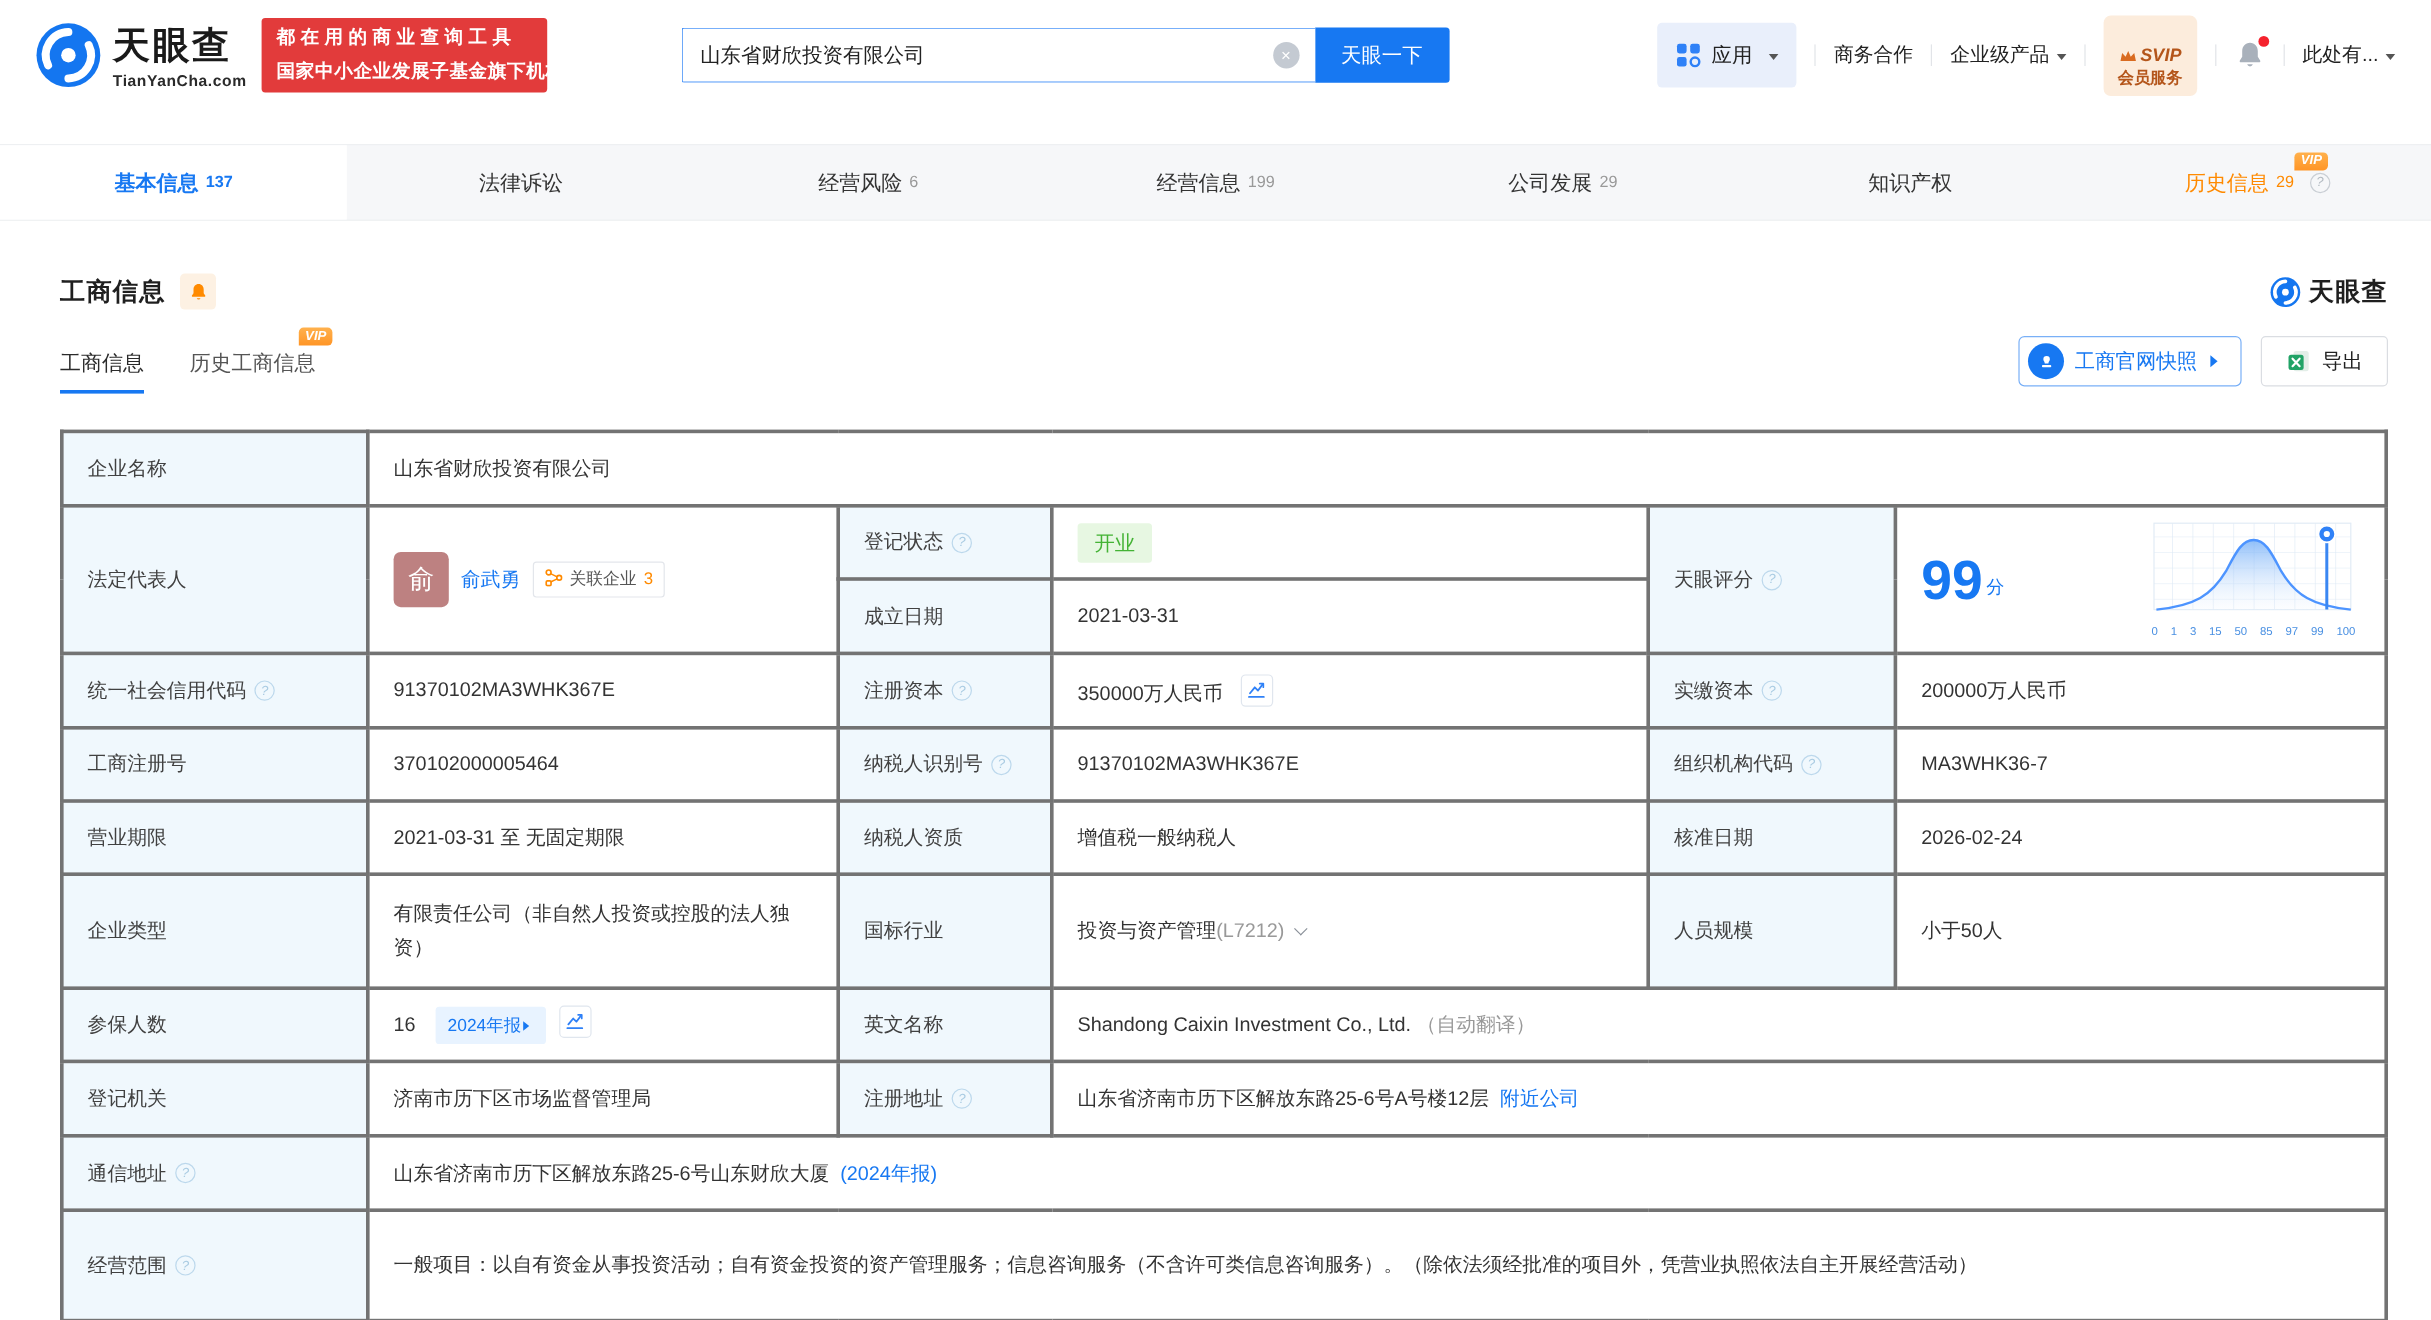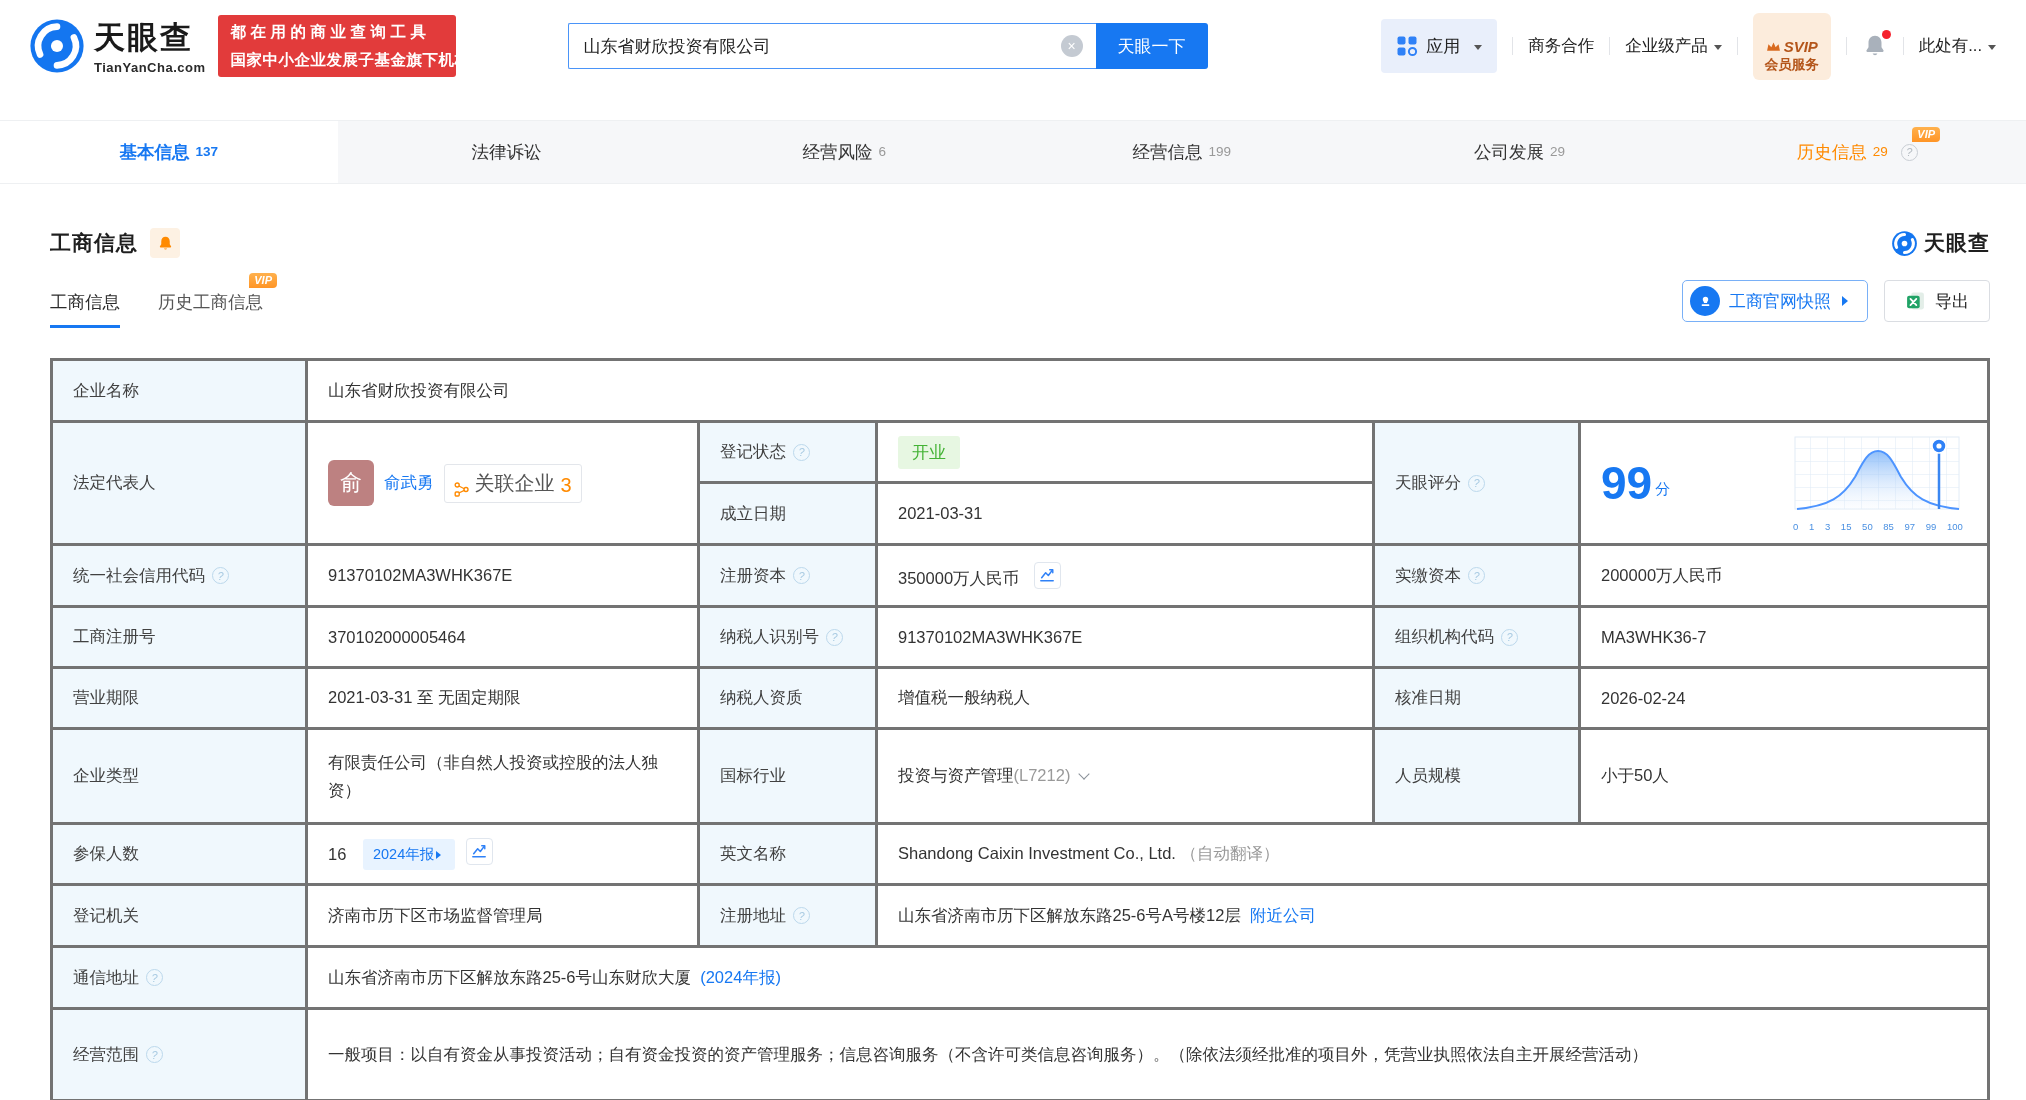--- a/index.html
+++ b/index.html
@@ -101,22 +101,22 @@
   .r-tall td { height:95px; }
   .r-scope td { height:92px; }
   .blue { color:#1778f2; text-decoration:none; cursor:pointer; }
   .gray { color:#999; }
   .chip-open { display:inline-block; background:#e7f7e2; color:#44b335; border-radius:3px;
     padding:5px 14px; font-size:17px; }
   .avatar { display:inline-flex; width:46px; height:46px; border-radius:6px; background:#bd8181;
     color:#fff; font-size:22px; align-items:center; justify-content:center; cursor:pointer; flex:none; }
   .rep-cell { display:flex; align-items:center; }
   .rep-name { margin:0 10px; font-size:16.5px; }
-  .rel-badge { display:inline-flex; align-items:flex-end; gap:6px; border:1px solid #e3e6eb; border-radius:3px;
-    padding:5px 9px; font-size:20px; color:#555; cursor:pointer; background:#fff; }
+  .rel-badge { display:inline-flex; align-items:flex-start; gap:6px; border:1px solid #e3e6eb; border-radius:3px;
+    padding:5px 9px; font-size:14px; color:#555; cursor:pointer; background:#fff; }
   .rel-badge b { color:#ff8a00; font-weight:normal; }
   .icon-box { display:inline-flex; width:27px; height:27px; border:1px solid #e0e6ee; border-radius:4px;
     align-items:center; justify-content:center; margin-left:10px; cursor:pointer; background:#fff; flex:none; }
   .report-badge { display:inline-flex; align-items:center; background:#e8f3ff; color:#1778f2;
     border-radius:3px; padding:6px 10px; font-size:14.5px; margin-left:12px; cursor:pointer; }
   .score-cell-inner { display:flex; align-items:center; }
   .score-num { font-size:46px; font-weight:800; color:#1778f2; }
   .score-unit { font-size:15px; color:#1778f2; margin-left:3px; position:relative; top:6px; }
   .score-chart { margin-left:auto; margin-right:2px; width:172px; }
   .ticks { display:flex; justify-content:space-between; width:170px; margin-top:2px; }
@@ -216,20 +216,23 @@
       <span>经营风险</span>
       <span class="cnt">6</span>
     </div>
     <div class="mtab">
       <span>经营信息</span>
       <span class="cnt">199</span>
     </div>
     <div class="mtab">
       <span>公司发展</span>
       <span class="cnt">29</span>
+    </div>
+    <div class="mtab">
+      <span>知识产权</span>
     </div>
     <div class="mtab hist">
       <span class="vip-mini">VIP</span>
       <span>历史信息</span>
       <span class="cnt">29</span>
       <i class="help gray">?</i>
     </div>
   </nav>
 
   <main class="content">

